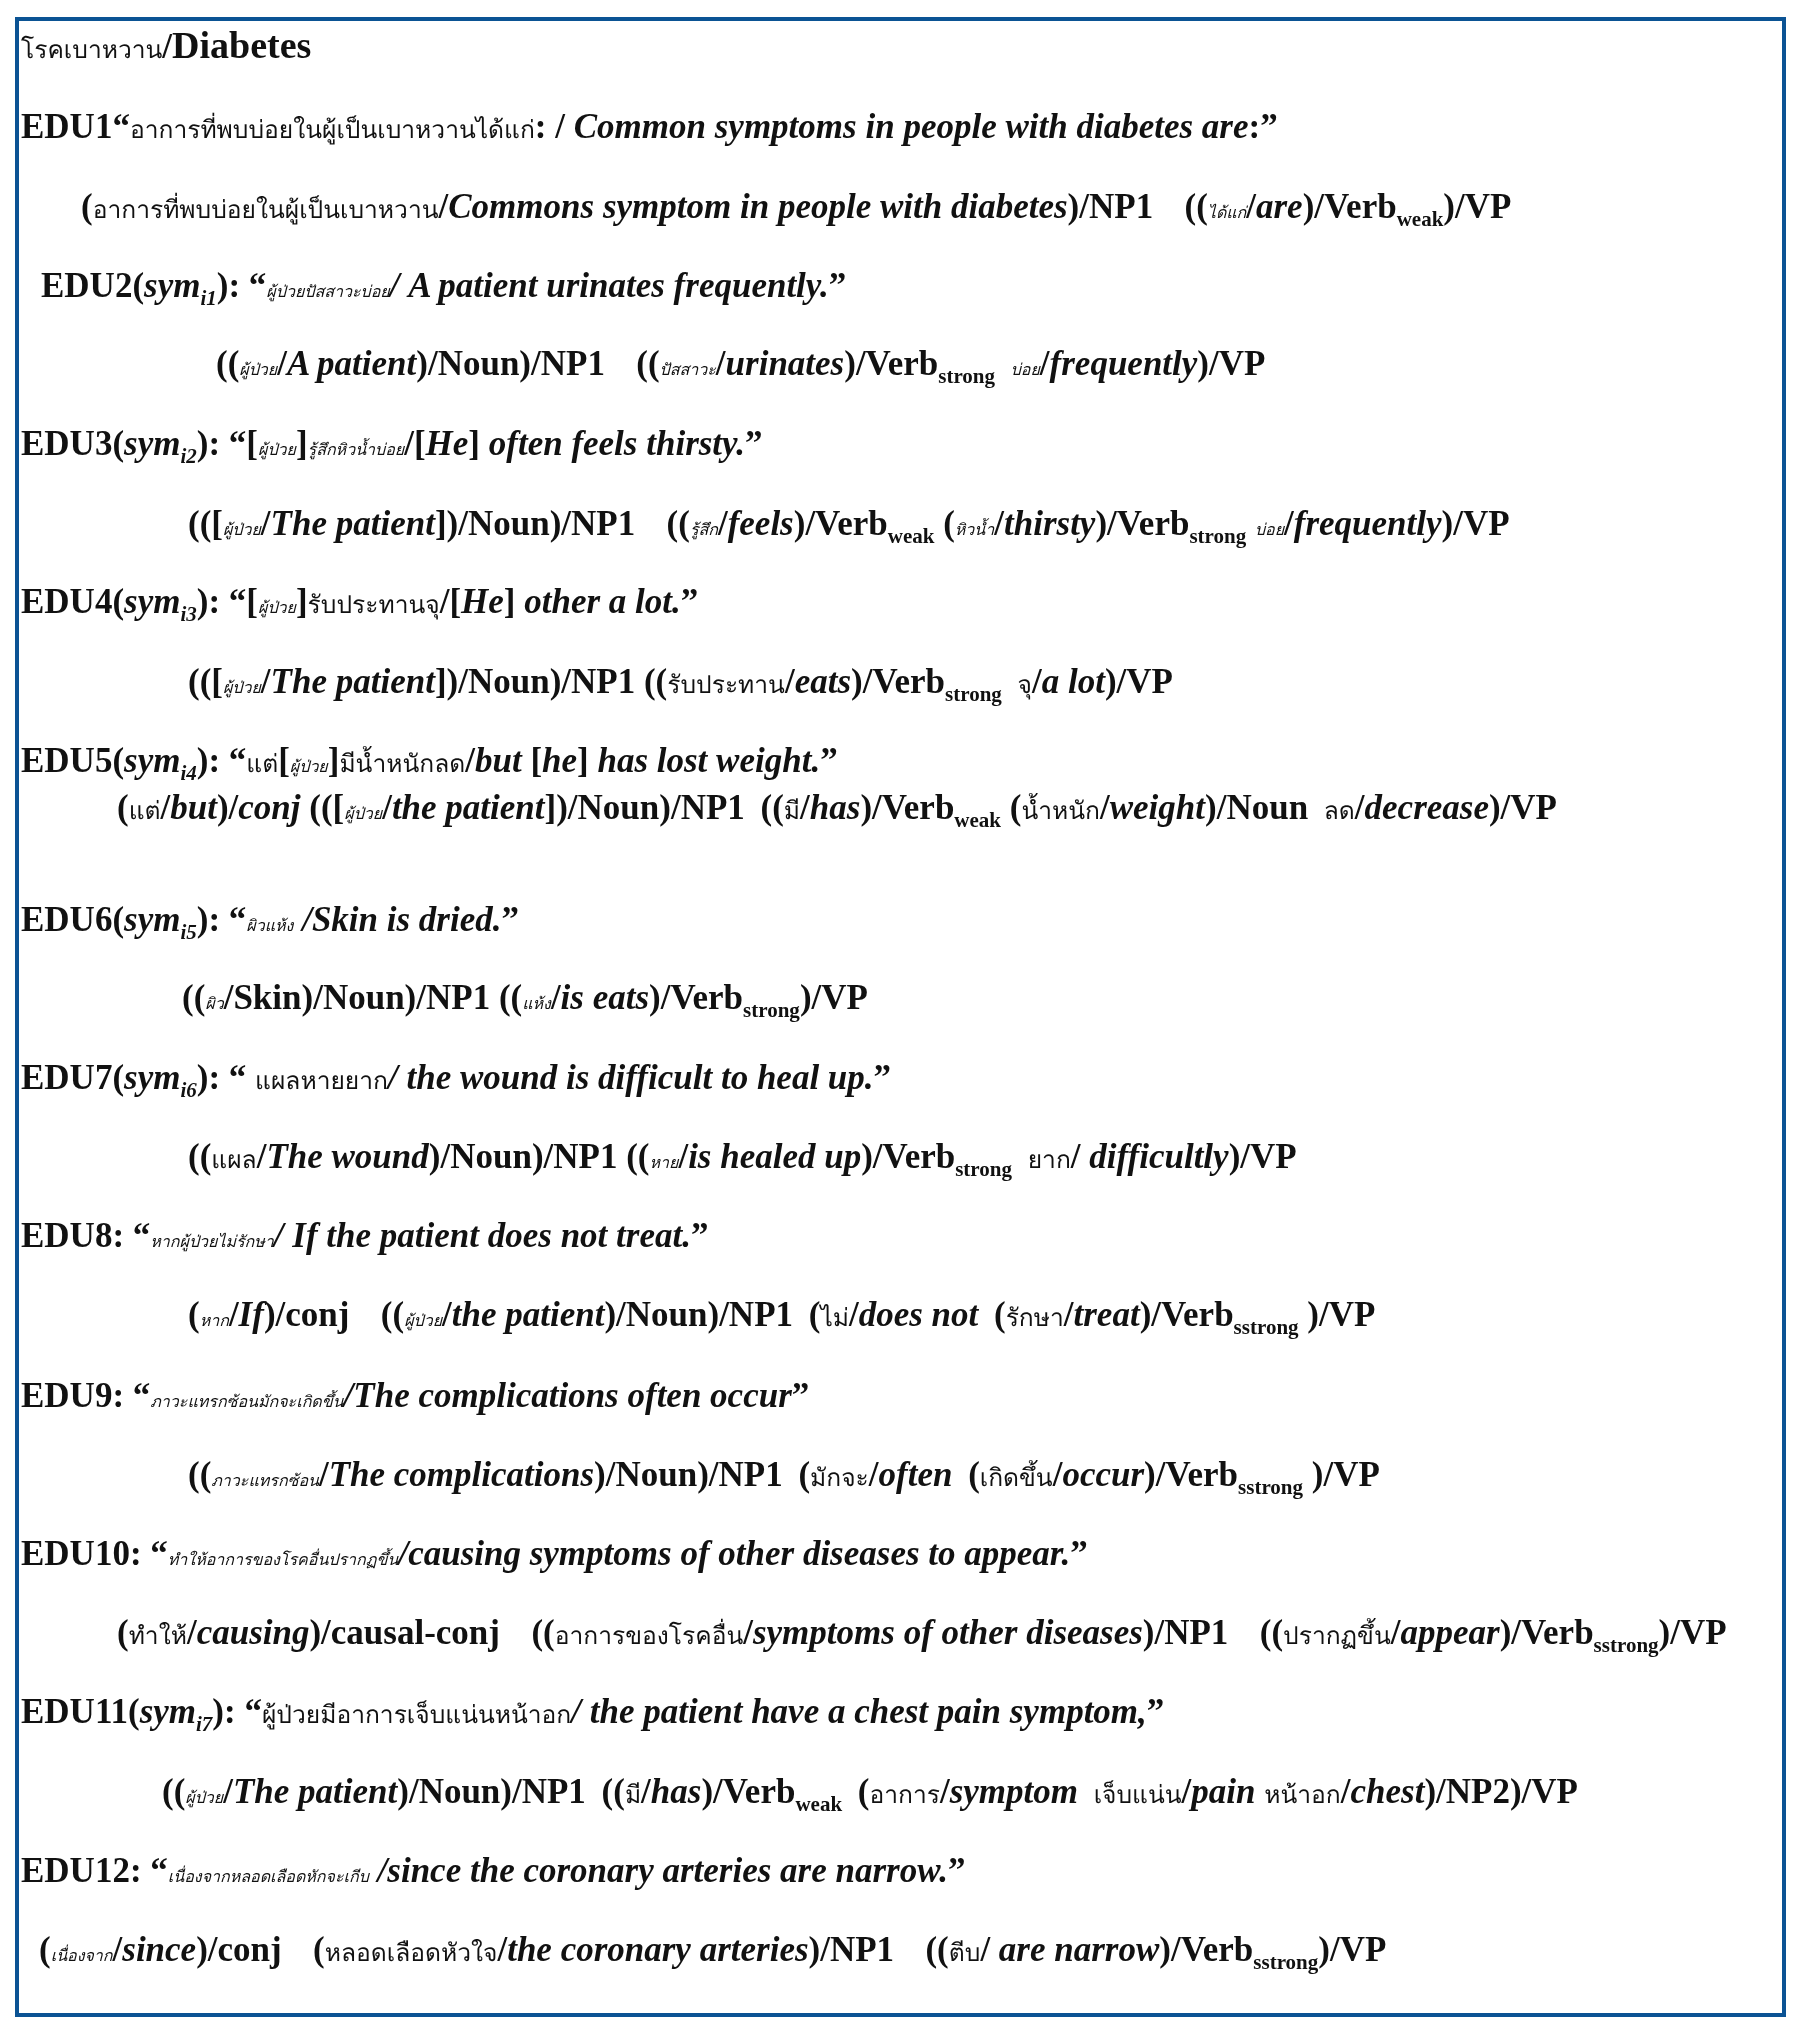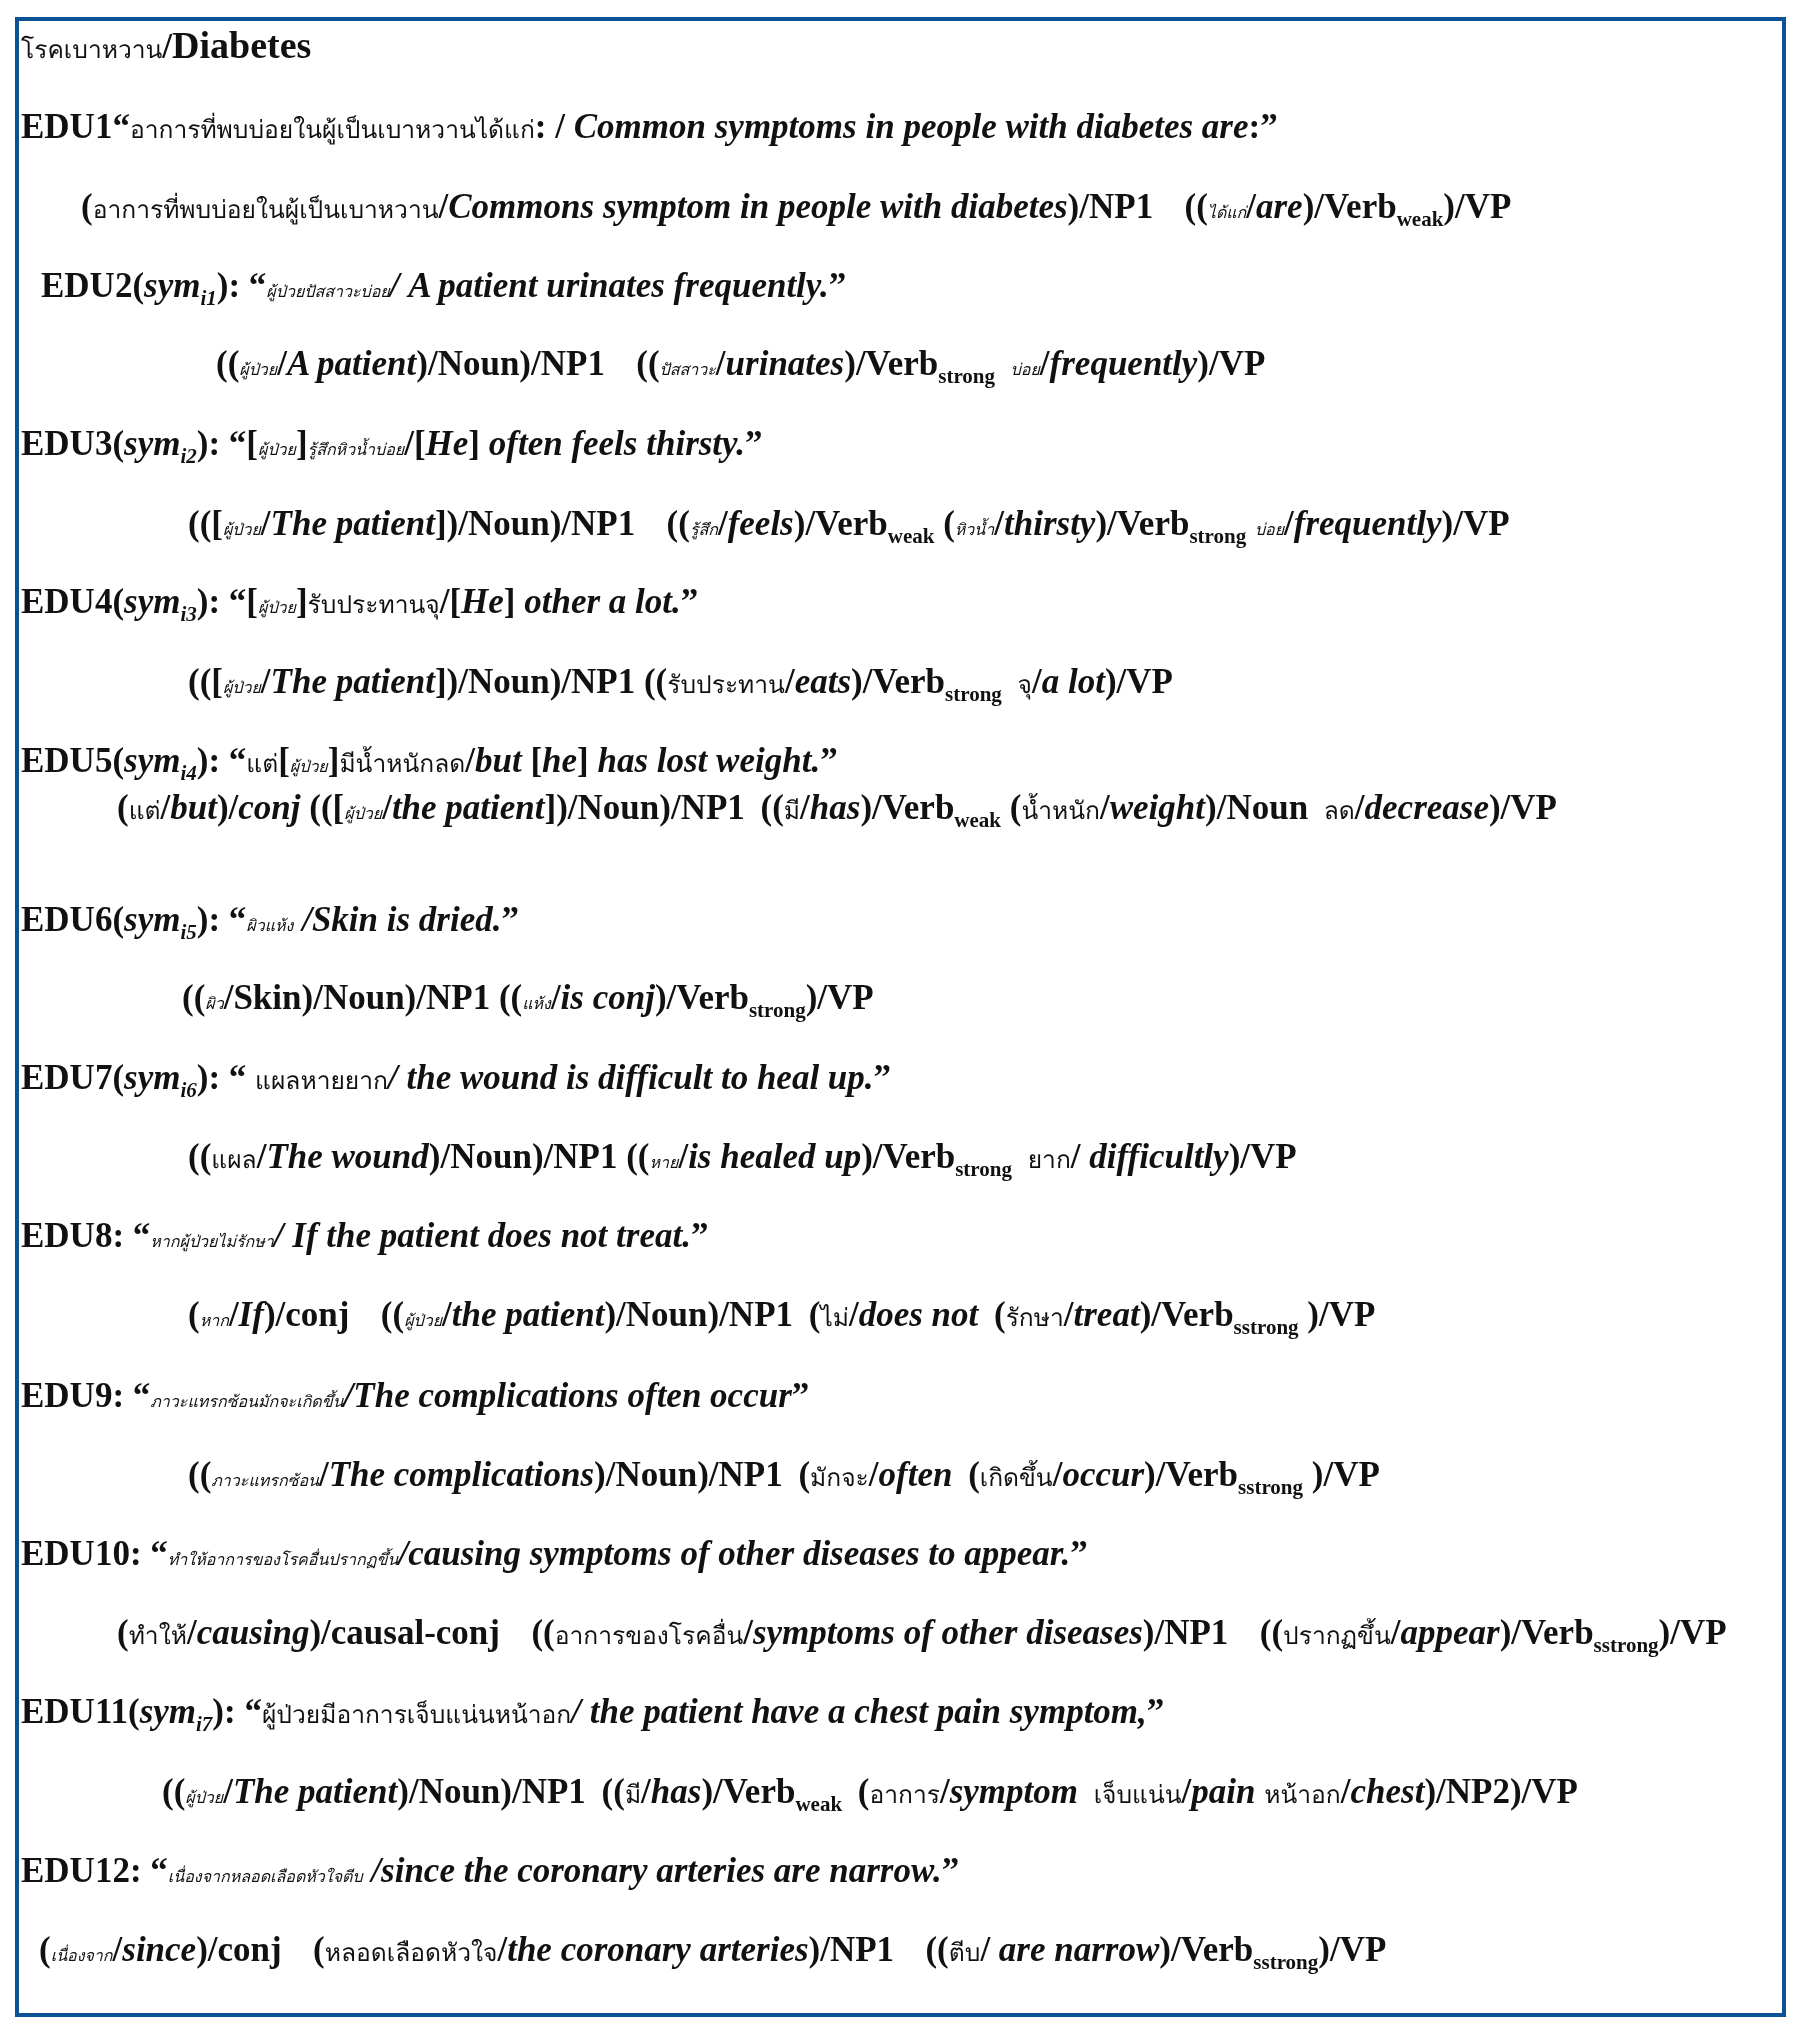--- a/index.html
+++ b/index.html
@@ -56,21 +56,21 @@
   <span class="b">EDU5(</span><span class="i">sym</span><sub class="i">i4</sub><span class="b">): </span><span class="b">“</span><span class="th">แต่</span><span class="b">[</span><span class="thi">ผู้ป่วย</span><span class="b">]</span><span class="th">มีน้ำหนักลด</span><span class="b">/</span><span class="i">but </span><span class="b">[</span><span class="i">he</span><span class="b">] </span><span class="i">has lost weight.</span><span class="b">”</span>
 </div>
 <div class="line" style="top:788px;left:117px;">
   <span class="b">(</span><span class="th">แต่</span><span class="b">/</span><span class="i">but</span><span class="b">)/</span><span class="i">conj</span><span class="b"> </span><span class="b">(([</span><span class="thi">ผู้ป่วย</span><span class="b">/</span><span class="i">the patient</span><span class="b">])/Noun)/NP1</span><span class="sp"></span><span class="b">((</span><span class="th">มี</span><span class="b">/</span><span class="i">has</span><span class="b">)/Verb</span><sub>weak</sub><span class="b"> </span><span class="b">(</span><span class="th">น้ำหนัก</span><span class="b">/</span><span class="i">weight</span><span class="b">)/Noun</span><span class="sp"></span><span class="th">ลด</span><span class="b">/</span><span class="i">decrease</span><span class="b">)/VP</span>
 </div>
 
 <div class="line" style="top:900px;left:21px;">
   <span class="b">EDU6(</span><span class="i">sym</span><sub class="i">i5</sub><span class="b">): </span><span class="b">“</span><span class="thi">ผิวแห้ง</span><span class="i"> /</span><span class="i">Skin is dried.</span><span class="b">”</span>
 </div>
 <div class="line" style="top:978px;left:182px;">
-  <span class="b">((</span><span class="thi">ผิว</span><span class="b">/Skin)/Noun)/NP1</span><span class="b"> </span><span class="b">((</span><span class="thi">แห้ง</span><span class="b">/</span><span class="i">is conj</span><span class="b">)/Verb</span><sub>strong</sub><span class="b">)/VP</span>
+  <span class="b">((</span><span class="thi">ผิว</span><span class="b">/Skin)/Noun)/NP1</span><span class="b"> </span><span class="b">((</span><span class="thi">แห้ง</span><span class="b">/</span><span class="i">is eats</span><span class="b">)/Verb</span><sub>strong</sub><span class="b">)/VP</span>
 </div>
 
 <div class="line" style="top:1058px;left:21px;">
   <span class="b">EDU7(</span><span class="i">sym</span><sub class="i">i6</sub><span class="b">): </span><span class="b">“ </span><span class="th">แผลหายยาก</span><span class="i">/ </span><span class="i">the wound is difficult to heal up.</span><span class="b">”</span>
 </div>
 <div class="line" style="top:1137px;left:188px;">
   <span class="b">((</span><span class="th">แผล</span><span class="b">/</span><span class="i">The wound</span><span class="b">)/Noun)/NP1</span><span class="b"> </span><span class="b">((</span><span class="thi">หาย</span><span class="b">/</span><span class="i">is healed up</span><span class="b">)/Verb</span><sub>strong</sub><span class="sp"></span><span class="th">ยาก</span><span class="b">/ </span><span class="i">difficultly</span><span class="b">)/VP</span>
 </div>
 
 <div class="line" style="top:1216px;left:21px;">
@@ -95,18 +95,18 @@
 </div>
 
 <div class="line" style="top:1692px;left:21px;">
   <span class="b">EDU11(</span><span class="i">sym</span><sub class="i">i7</sub><span class="b">): </span><span class="b">“</span><span class="th">ผู้ป่วยมีอาการเจ็บแน่นหน้าอก</span><span class="i">/ </span><span class="i">the patient have a chest pain symptom,</span><span class="b">”</span>
 </div>
 <div class="line" style="top:1772px;left:162px;">
   <span class="b">((</span><span class="thi">ผู้ป่วย</span><span class="b">/</span><span class="i">The patient</span><span class="b">)/Noun)/NP1</span><span class="sp"></span><span class="b">((</span><span class="th">มี</span><span class="b">/</span><span class="i">has</span><span class="b">)/Verb</span><sub>weak</sub><span class="sp"></span><span class="b">(</span><span class="th">อาการ</span><span class="b">/</span><span class="i">symptom</span><span class="sp"></span><span class="th">เจ็บแน่น</span><span class="b">/</span><span class="i">pain</span><span class="b"> </span><span class="th">หน้าอก</span><span class="b">/</span><span class="i">chest</span><span class="b">)/NP2)/VP</span>
 </div>
 
 <div class="line" style="top:1851px;left:21px;">
-  <span class="b">EDU12: </span><span class="b">“</span><span class="thi">เนื่องจากหลอดเลือดหัวใจตีบ</span><span class="i"> /</span><span class="i">since the coronary arteries are narrow.</span><span class="b">”</span>
+  <span class="b">EDU12: </span><span class="b">“</span><span class="thi">เนื่องจากหลอดเลือดหักจะเกีบ</span><span class="i"> /</span><span class="i">since the coronary arteries are narrow.</span><span class="b">”</span>
 </div>
 <div class="line" style="top:1930px;left:39px;">
   <span class="b">(</span><span class="thi">เนื่องจาก</span><span class="b">/</span><span class="i">since</span><span class="b">)/conj</span><span class="sp"></span><span class="sp"></span><span class="b">(</span><span class="th">หลอดเลือดหัวใจ</span><span class="b">/</span><span class="i">the coronary arteries</span><span class="b">)/NP1</span><span class="sp"></span><span class="sp"></span><span class="b">((</span><span class="th">ตีบ</span><span class="b">/ </span><span class="i">are narrow</span><span class="b">)/Verb</span><sub>sstrong</sub><span class="b">)/VP</span>
 </div>
 
 
 </body></html>

